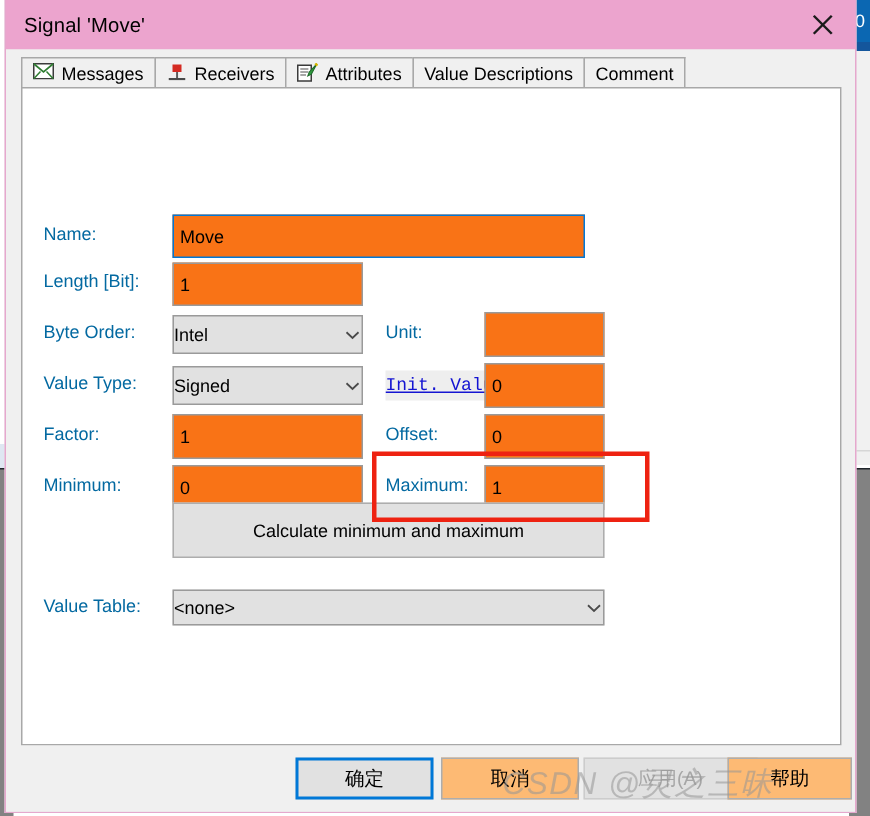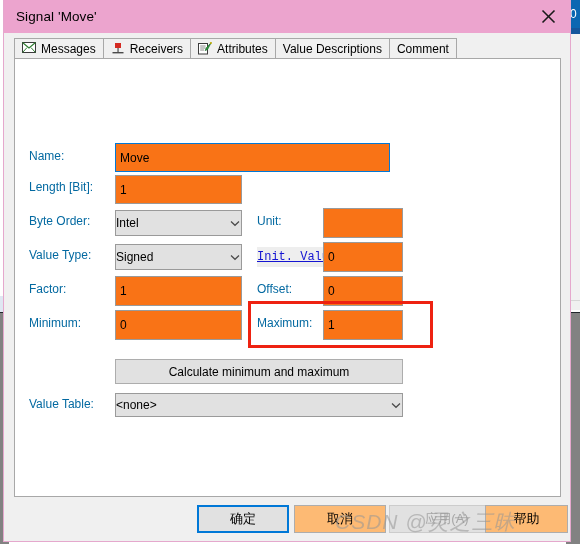--- a/index.html
+++ b/index.html
@@ -454,21 +454,21 @@
         <div class="lbl" style="left:242px; top:216px;">Offset:</div>
         <input class="fld" style="left: 308px; top: 217px; width: 80px; height: 30px;" value="0">
 
         <div class="lbl" style="left:14px; top:250px;">Minimum:</div>
         <input class="fld" style="left: 100px; top: 251px; width: 127px; height: 30px;" value="0">
         <div class="lbl" style="left:242px; top:250px;">Maximum:</div>
         <input class="fld" style="left: 308px; top: 251px; width: 80px; height: 30px;" value="1">
 
         <div class="redbox" style="left:233px; top:242px; width:185px; height:47px;"></div>
 
-        <div class="btn-calc" style="left:100px; top:300px; width:288px; height:25px;text-align:center;">
+        <div class="btn-calc" style="left:100px; top:276px; width:288px; height:37px;text-align:center;">
           <span>Calculate minimum and maximum</span>
         </div>
 
         <div class="lbl" style="left:14px; top:331px;">Value Table:</div>
         <div class="cbo" style="left:100px; top:334px; width:288px; height:24px;">
           <span class="cbo-val">&lt;none&gt;</span>
           <span class="chev">
             <svg width="10" height="7" viewBox="0 0 10 7">
                 <path d="M1 1.5 L5 5.3 L9 1.5" fill="none" stroke="#4a4a4a" stroke-width="1.2"></path>
               </svg>

